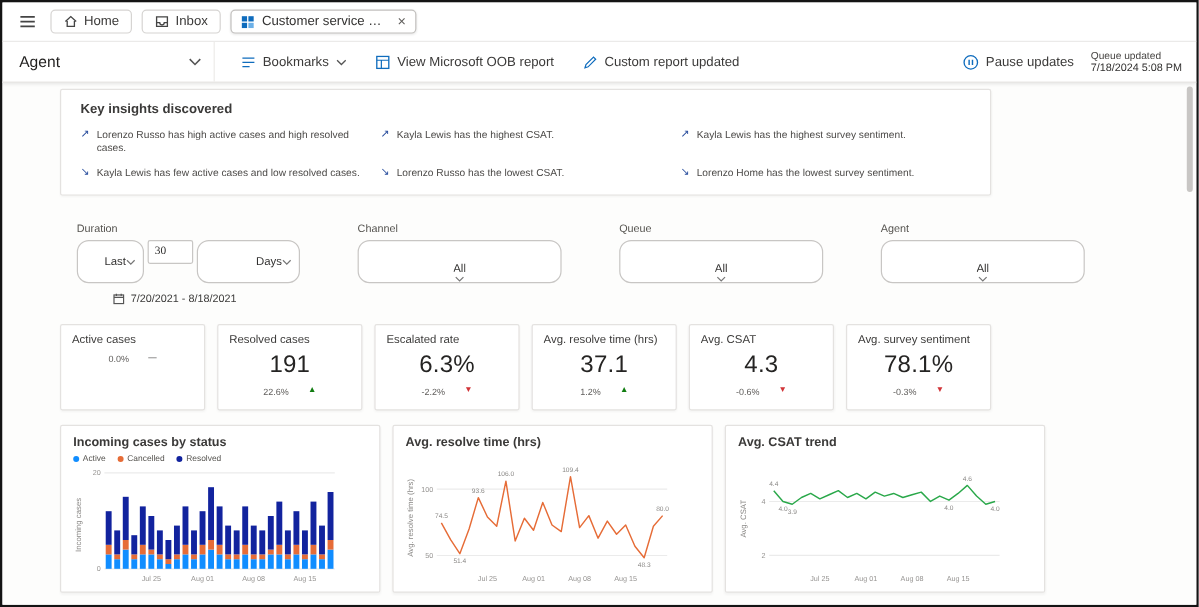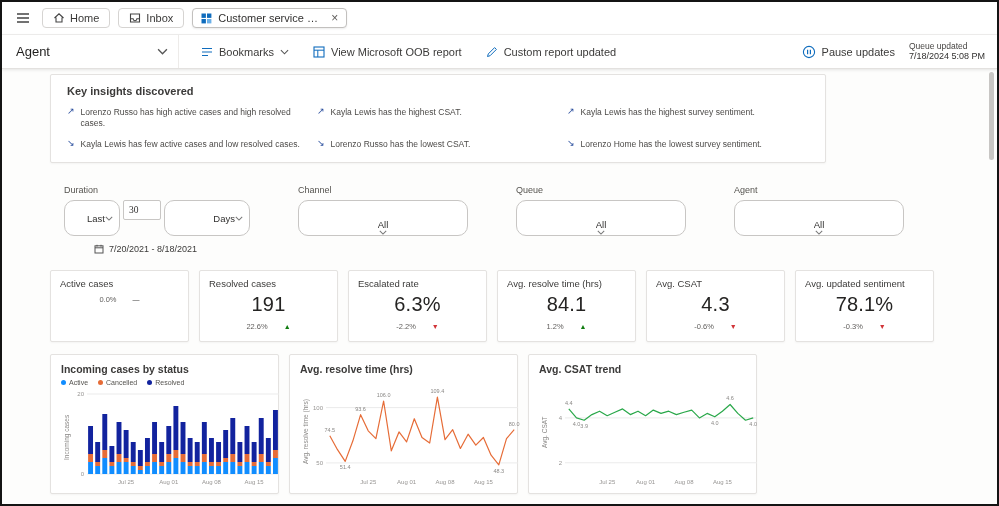--- a/index.html
+++ b/index.html
@@ -46,30 +46,30 @@
   .ctrl{height:36px;box-sizing:border-box;border:1px solid #c8c6c4;border-radius:10px;background:#fff;font-size:9.5px;
         color:#323130;display:flex;align-items:center;justify-content:flex-end;padding:0 6px;cursor:pointer;}
   .ctrl .cv{overflow:hidden;white-space:nowrap;}
   input.ctrl-num{height:20px;width:38px;box-sizing:border-box;border:1px solid #c8c6c4;border-radius:2px;
         font-size:9.5px;padding:0 5px;font-family:Liberation Serif, serif;color:#323130;}
   .w-last{width:56px;} .w-days{width:86px;} .w-all{width:170px;flex-direction:column;}
   .daterange{display:flex;align-items:flex-start;gap:5px;font-size:9px;color:#3b3a39;margin:8px 0 16px 14px;padding-left:30px;}
 
   
   .kpi-row{display:flex;gap:10px;margin-top:13px;}
-  .kpi{width:139px;height:72px;padding:7px 9px;display:flex;flex-direction:column;}
+  .kpi{width:121px;height:72px;padding:7px 9px;display:flex;flex-direction:column;}
   .kpi-label{font-size:9.5px;color:#3b3a39;white-space:nowrap;overflow:hidden;text-overflow:ellipsis;}
   .kpi-value{font-size:20px;color:#252423;text-align:center;margin-top:4px;letter-spacing:.2px;}
-  .kpi-delta{display:flex;justify-content:center;align-items:center;gap:16px;margin-top:6px;}
+  .kpi-delta{display:flex;justify-content:center;align-items:flex-start;gap:16px;margin-top:6px;}
   .kpi-delta .d{font-size:7.5px;color:#605e5c;}
   .kpi-arrow{font-size:7px;line-height:1;}
 
   
   .chart-row{display:flex;gap:10px;margin-top:12px;}
-  .chart-card{width:229px;height:140px;padding:8px 10px 6px;display:flex;flex-direction:column;}
+  .chart-card{width:267px;height:140px;padding:8px 10px 6px;display:flex;flex-direction:column;}
   .chart-title{font-size:10.5px;font-weight:600;color:#3b3a39;}
   .legend{display:flex;gap:10px;margin-top:4px;}
   .legend-item{display:flex;align-items:center;gap:3px;font-size:7px;color:#55534f;}
   .dot{width:5px;height:5px;border-radius:50%;display:inline-block;background:#999;}
   .chart-body{flex:1;display:flex;min-height:0;margin-top:2px;}
   .y-label{writing-mode:vertical-rl;transform:rotate(180deg);font-size:6.5px;color:#8a8886;
            display:flex;align-items:center;justify-content:center;width:10px;}
   .chart-svg{flex:1;min-width:0;}
 
   
@@ -300,36 +300,36 @@
       <div class="card kpi">
         <div class="kpi-label">Escalated rate</div>
         <div class="kpi-value">6.3%</div>
         <div class="kpi-delta">
             <span class="d">-2.2%</span>
             <span class="kpi-arrow" style="color: rgb(209, 52, 56);">▼</span>
           </div>
       </div>
       <div class="card kpi">
         <div class="kpi-label">Avg. resolve time (hrs)</div>
-        <div class="kpi-value">84.1</div>
+        <div class="kpi-value">37.1</div>
         <div class="kpi-delta">
             <span class="d">1.2%</span>
             <span class="kpi-arrow" style="color: rgb(16, 124, 16);">▲</span>
           </div>
       </div>
       <div class="card kpi">
         <div class="kpi-label">Avg. CSAT</div>
         <div class="kpi-value">4.3</div>
         <div class="kpi-delta">
             <span class="d">-0.6%</span>
             <span class="kpi-arrow" style="color: rgb(209, 52, 56);">▼</span>
           </div>
       </div>
       <div class="card kpi">
-        <div class="kpi-label">Avg. updated sentiment</div>
+        <div class="kpi-label">Avg. survey sentiment</div>
         <div class="kpi-value">78.1%</div>
         <div class="kpi-delta">
             <span class="d">-0.3%</span>
             <span class="kpi-arrow" style="color: rgb(209, 52, 56);">▼</span>
           </div>
       </div>
     </div>
 
     <div class="chart-row">
       <div class="card chart-card">

